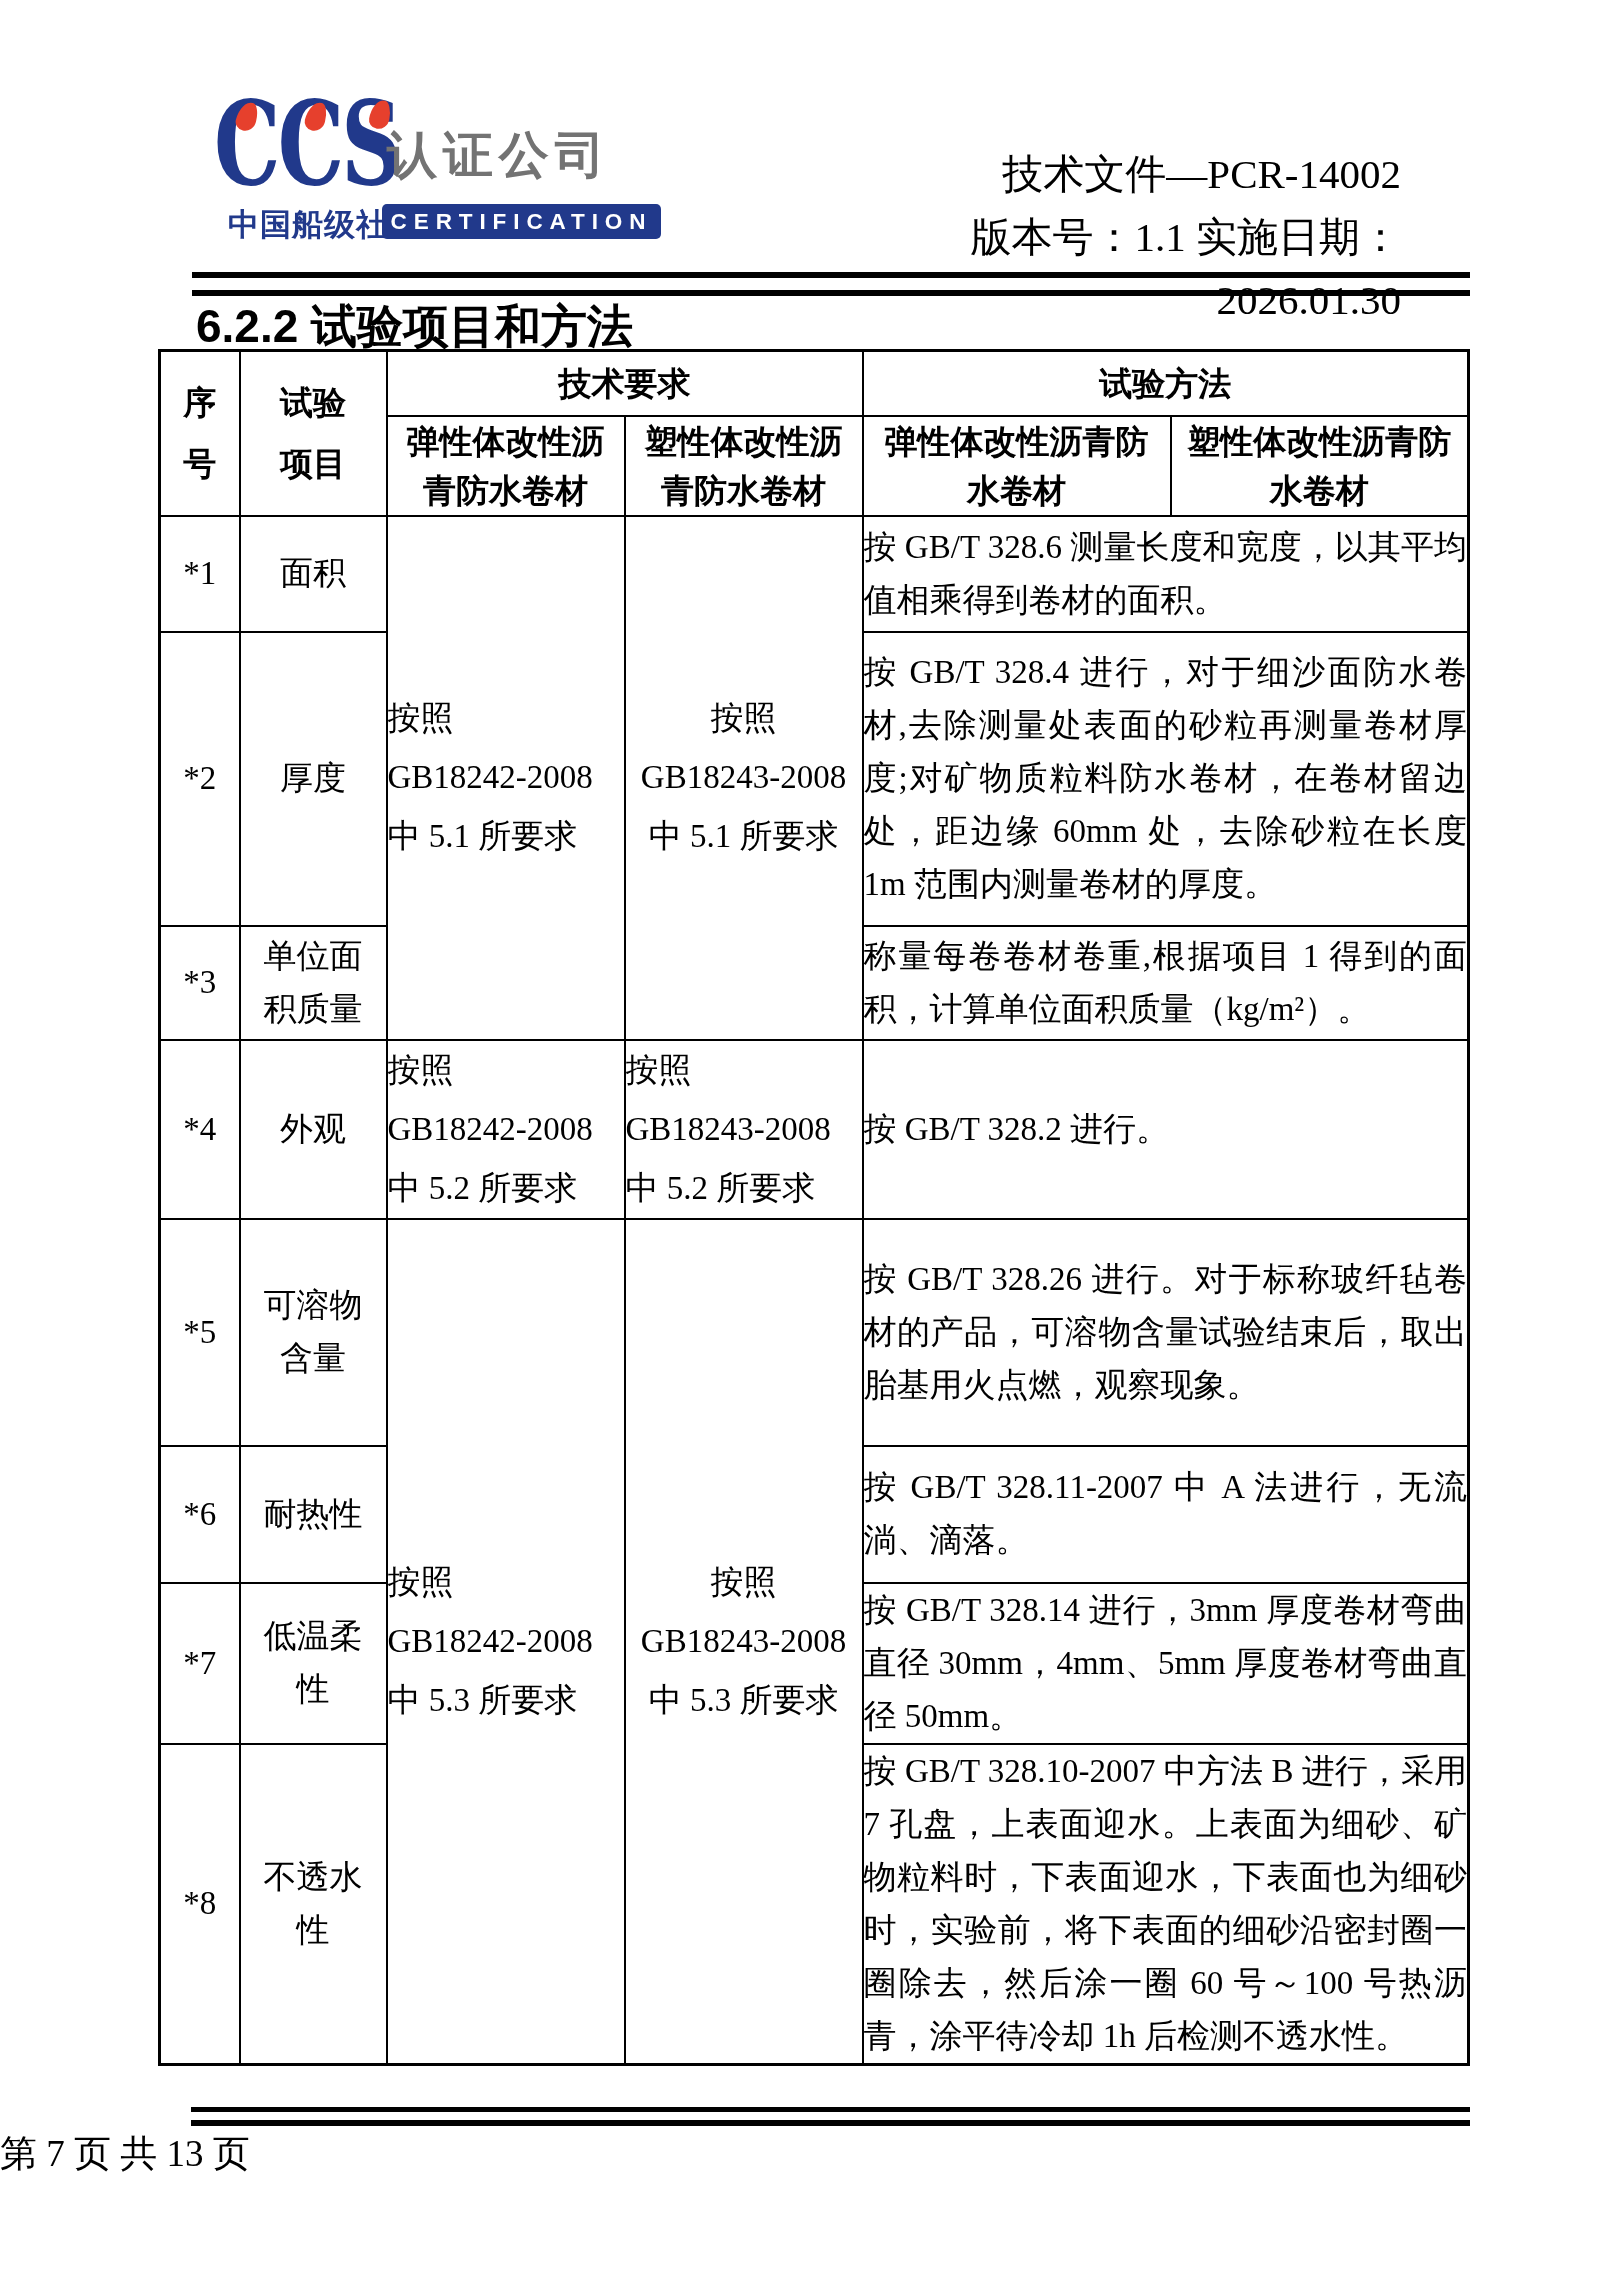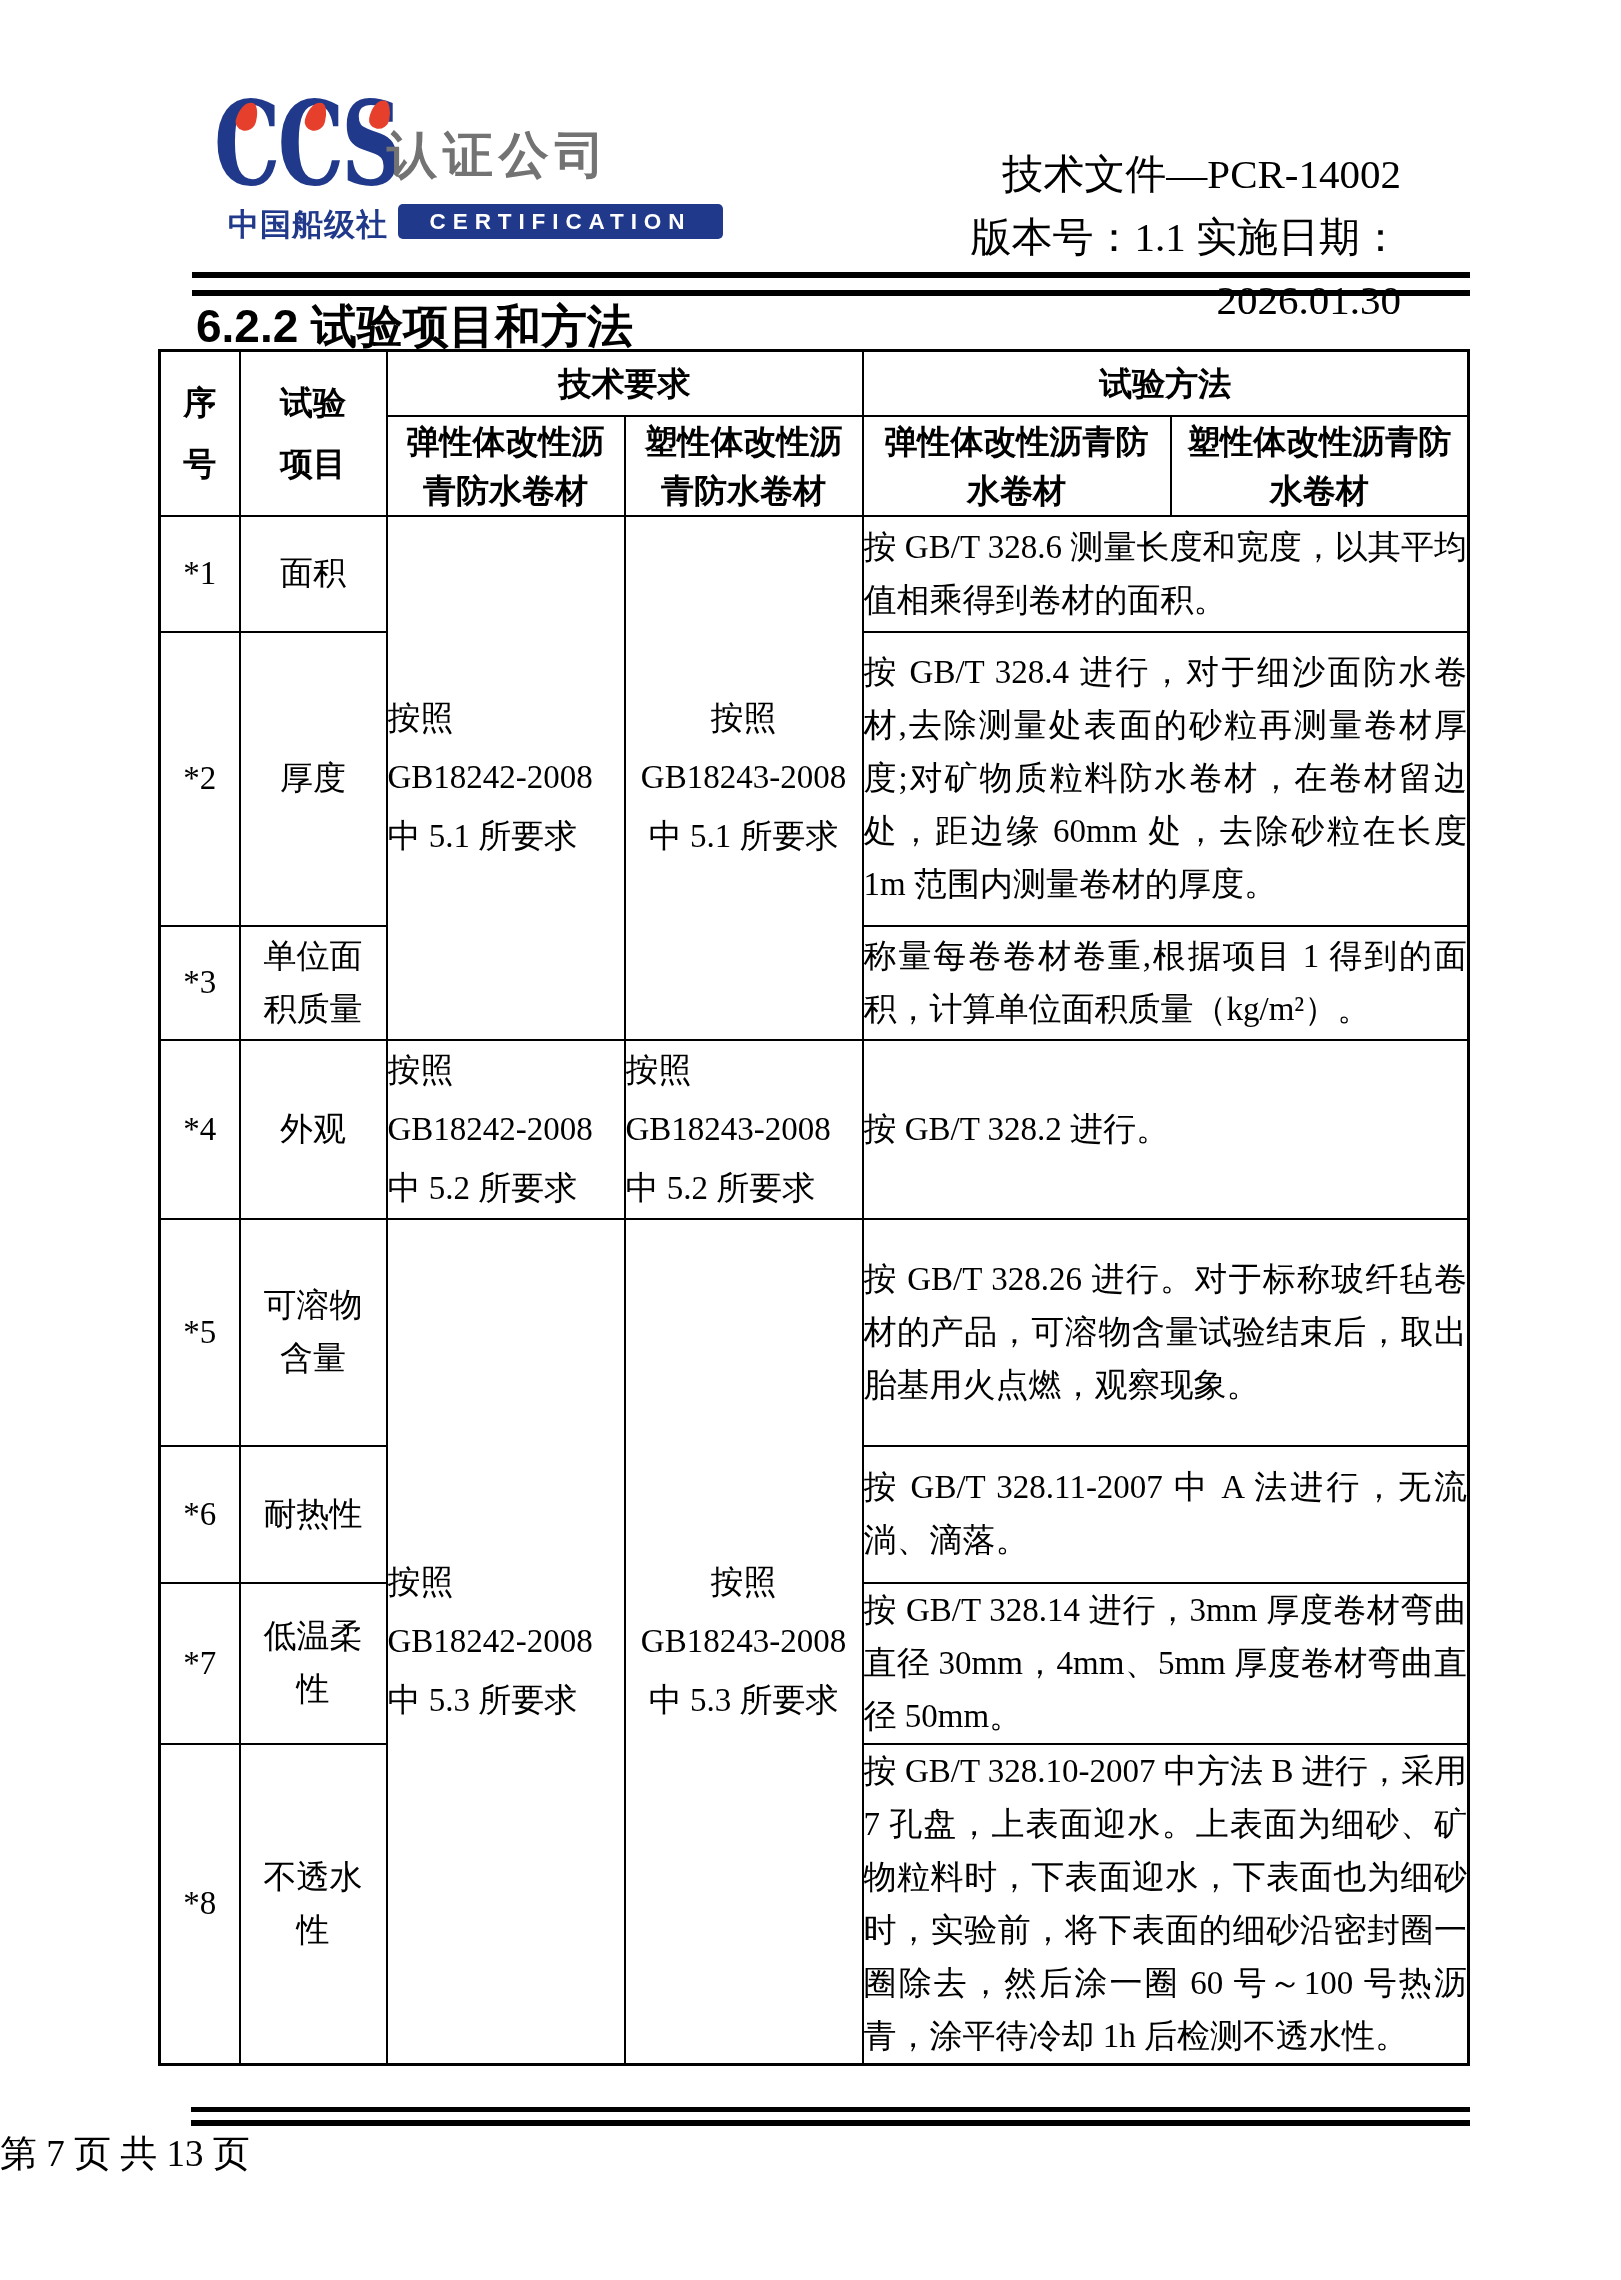--- a/index.html
+++ b/index.html
@@ -31,21 +31,21 @@
     position:absolute;left:387px;top:116px;
     font-family:"Liberation Sans","DejaVu Sans",sans-serif;
     font-weight:bold;font-size:50px;line-height:78px;color:#737373;letter-spacing:5.9px;
   }
   .logo-cn{
     position:absolute;left:212px;top:204px;
     font-family:"Liberation Sans","DejaVu Sans",sans-serif;
     font-weight:bold;font-size:31px;color:#21398b;letter-spacing:1px;margin-left:16px;
   }
   .logo-cert{
-    position:absolute;left:398px;top:204px;width:325px;height:35px;
+    position:absolute;left:382px;top:204px;width:279px;height:35px;
     background:#21398b;border-radius:4.9px;
     color:#fff;font-family:"Liberation Sans","DejaVu Sans",sans-serif;
     font-weight:bold;font-size:22.5px;letter-spacing:6.9px;
     text-align:center;line-height:36px;
   }
   
   .doc-head{
     position:absolute;left:833px;top:143px;width:568px;
     text-align:right;font-size:41px;line-height:63px;
   }

